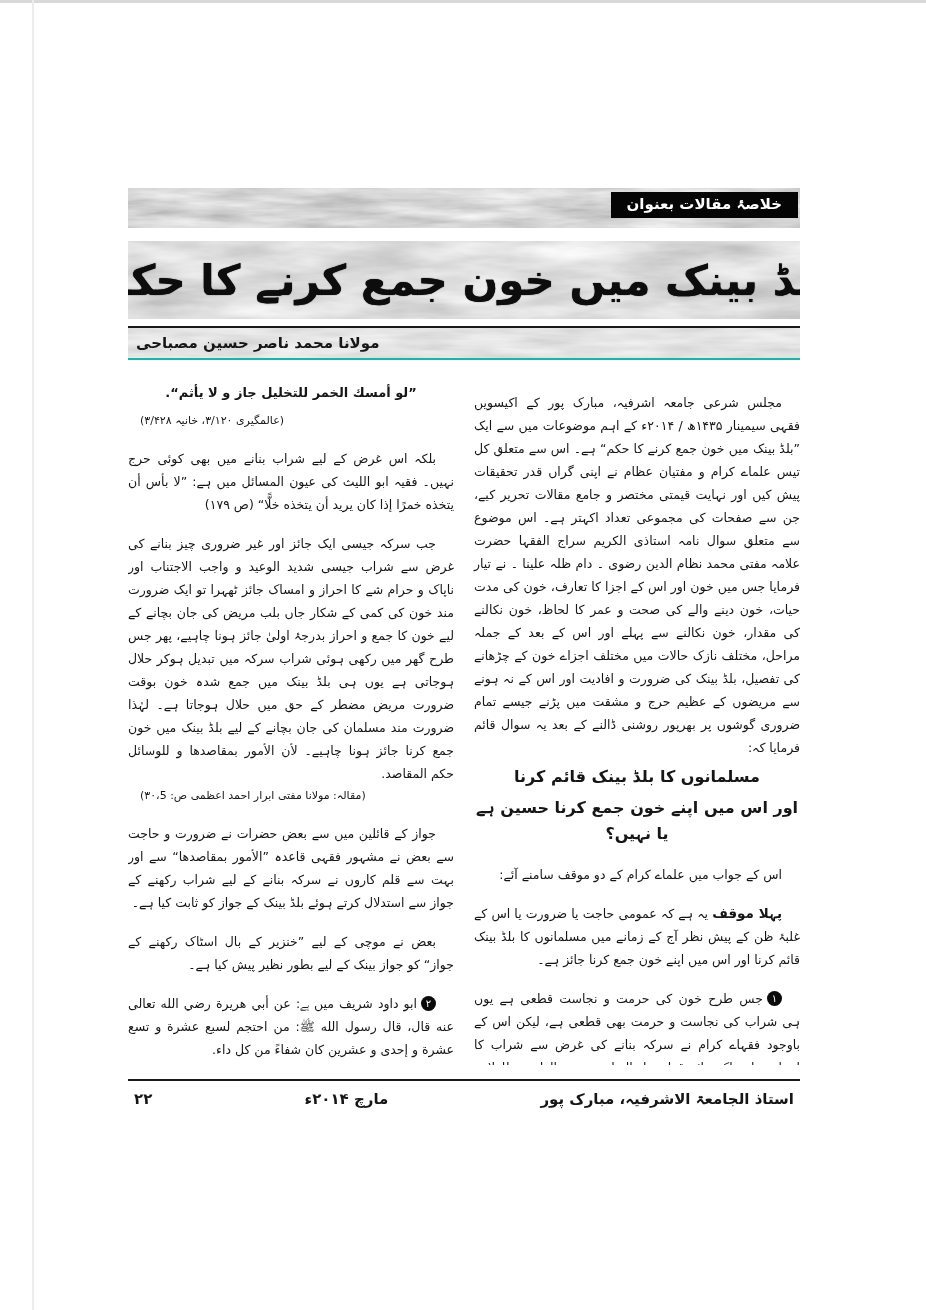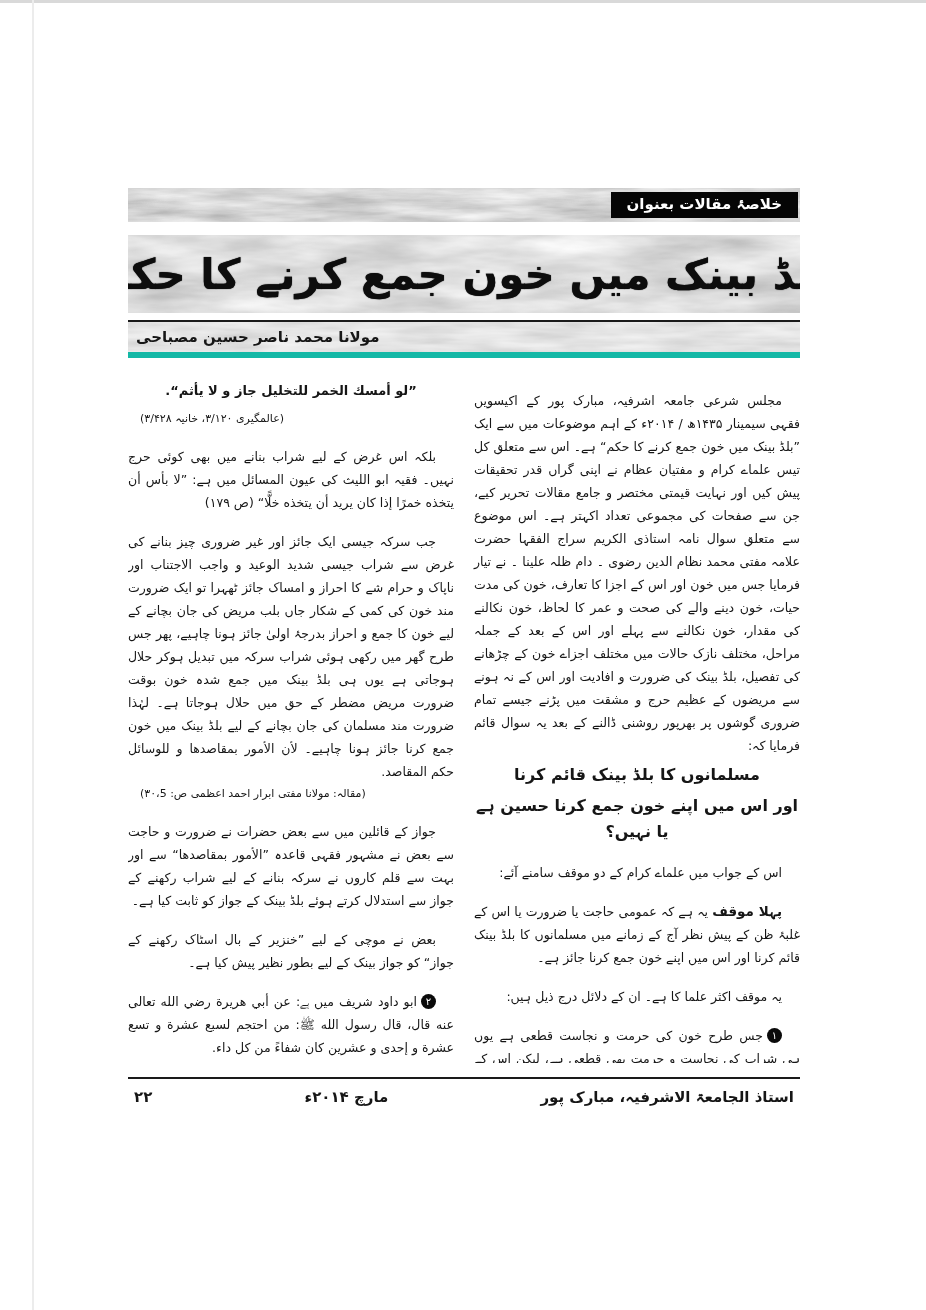--- a/index.html
+++ b/index.html
@@ -6,32 +6,32 @@
   body{
     width:926px;height:1310px;background:#ffffff;position:relative;overflow:hidden;
     font-family:"DejaVu Sans",sans-serif;color:#161616;
   }
   .scan-top{position:absolute;top:0;left:0;right:0;height:3px;background:#d9d9d9;}
   .scan-edge{position:absolute;left:32px;top:0;bottom:0;width:2px;background:#ececec;}
   .content{position:absolute;left:128px;top:188px;width:672px;}
 
   .banner{position:relative;overflow:hidden;}
   .banner .tex{position:absolute;inset:0;width:100%;height:100%;display:block;}
-  .topbar{height:34px;margin-bottom:13px;}
+  .topbar{height:40px;margin-bottom:13px;}
   .kicker-box{
     position:absolute;top:4px;right:2px;z-index:2;background:#050505;color:#fff;
     padding:3px 16px 5px;font-size:15px;font-weight:bold;direction:rtl;white-space:nowrap;
   }
   .titlebar{height:78px;margin-bottom:7px;display:flex;align-items:center;justify-content:center;}
   .title{
     position:relative;z-index:2;margin:0;direction:rtl;font-size:42px;font-weight:bold;
     color:#0d0d0d;text-shadow:0 0 1px #000;white-space:nowrap;
   }
   .authorbar{
-    height:30px;border-top:2px solid #1a1a1a;border-bottom:6px solid #14b8a6;
+    height:30px;border-top:2px solid #1a1a1a;border-bottom:2px solid #14b8a6;
     margin-bottom:15px;display:flex;align-items:center;
   }
   .author{position:relative;z-index:2;direction:rtl;font-size:15px;font-weight:bold;padding:0 8px;margin-right:auto;}
 
   .body-columns{display:flex;gap:20px;direction:rtl;height:690px;overflow:hidden;}
   .col{width:326px;}
   .para{margin:0 0 1px;font-size:12.5px;line-height:23px;text-align:justify;direction:rtl;}
   .indent{text-indent:18px;margin-top:16px;}
   .qline{margin:5px 0 1px;font-size:16px;font-weight:bold;text-align:center;line-height:26px;direction:rtl;}
   .quote{margin:6px 0;font-size:13px;font-weight:600;text-align:center;line-height:24px;direction:rtl;}
@@ -115,21 +115,20 @@
   </div>
 
   <div class="body-columns">
 
     <div class="col">
       <p class="para indent">مجلس شرعی جامعہ اشرفیہ، مبارک پور کے اکیسویں فقہی سیمینار ۱۴۳۵ھ / ۲۰۱۴ء کے اہم موضوعات میں سے ایک ”بلڈ بینک میں خون جمع کرنے کا حکم“ ہے۔ اس سے متعلق کل تیس علماے کرام و مفتیان عظام نے اپنی گراں قدر تحقیقات پیش کیں اور نہایت قیمتی مختصر و جامع مقالات تحریر کیے، جن سے صفحات کی مجموعی تعداد اکہتر ہے۔ اس موضوع سے متعلق سوال نامہ استاذی الکریم سراج الفقہا حضرت علامہ مفتی محمد نظام الدین رضوی ۔ دام ظلہ علینا ۔ نے تیار فرمایا جس میں خون اور اس کے اجزا کا تعارف، خون کی مدت حیات، خون دینے والے کی صحت و عمر کا لحاظ، خون نکالنے کی مقدار، خون نکالنے سے پہلے اور اس کے بعد کے جملہ مراحل، مختلف نازک حالات میں مختلف اجزاے خون کے چڑھانے کی تفصیل، بلڈ بینک کی ضرورت و افادیت اور اس کے نہ ہونے سے مریضوں کے عظیم حرج و مشقت میں پڑنے جیسے تمام ضروری گوشوں پر بھرپور روشنی ڈالنے کے بعد یہ سوال قائم فرمایا کہ:</p>
       <p class="qline">مسلمانوں کا بلڈ بینک قائم کرنا</p>
       <p class="qline">اور اس میں اپنے خون جمع کرنا حسین ہے یا نہیں؟</p>
       <p class="para indent">اس کے جواب میں علماے کرام کے دو موقف سامنے آئے:</p>
       <p class="para indent"><span class="lead">پہلا موقف</span> <span>یہ ہے کہ عمومی حاجت یا ضرورت یا اس کے غلبۂ ظن کے پیش نظر آج کے زمانے میں مسلمانوں کا بلڈ بینک قائم کرنا اور اس میں اپنے خون جمع کرنا جائز ہے۔</span></p>
-      <p class="para indent">یہ موقف اکثر علما کا ہے۔ ان کے دلائل درج ذیل ہیں:</p>
       <p class="para indent"><span class="num">۱</span><span>جس طرح خون کی حرمت و نجاست قطعی ہے یوں ہی شراب کی نجاست و حرمت بھی قطعی ہے، لیکن اس کے باوجود فقہاے کرام نے سرکہ بنانے کی غرض سے شراب کا احراز و امساک جائز قرار دیا: البزازیہ شرح الطریقۃ للعلامۃ القونوی میں ہے:</span></p>
 
     </div>
 
     <div class="col">
       <p class="quote">”لو أمسك الخمر للتخليل جاز و لا يأثم“.</p>
       <p class="ref">(عالمگیری ۳/۱۲۰، خانیہ ۳/۴۲۸)</p>
       <p class="para indent">بلکہ اس غرض کے لیے شراب بنانے میں بھی کوئی حرج نہیں۔ فقیہ ابو اللیث کی عیون المسائل میں ہے: ”لا بأس أن يتخذه خمرًا إذا كان يريد أن يتخذه خلًّا“ (ص ۱۷۹)</p>
       <p class="para indent">جب سرکہ جیسی ایک جائز اور غیر ضروری چیز بنانے کی غرض سے شراب جیسی شدید الوعید و واجب الاجتناب اور ناپاک و حرام شے کا احراز و امساک جائز ٹھہرا تو ایک ضرورت مند خون کی کمی کے شکار جاں بلب مریض کی جان بچانے کے لیے خون کا جمع و احراز بدرجۂ اولیٰ جائز ہونا چاہیے، پھر جس طرح گھر میں رکھی ہوئی شراب سرکہ میں تبدیل ہوکر حلال ہوجاتی ہے یوں ہی بلڈ بینک میں جمع شدہ خون بوقت ضرورت مریض مضطر کے حق میں حلال ہوجاتا ہے۔ لہٰذا ضرورت مند مسلمان کی جان بچانے کے لیے بلڈ بینک میں خون جمع کرنا جائز ہونا چاہیے۔ لأن الأمور بمقاصدها و للوسائل حكم المقاصد.</p>
       <p class="ref">(مقالہ: مولانا مفتی ابرار احمد اعظمی ص: ۳۰،5)</p>

